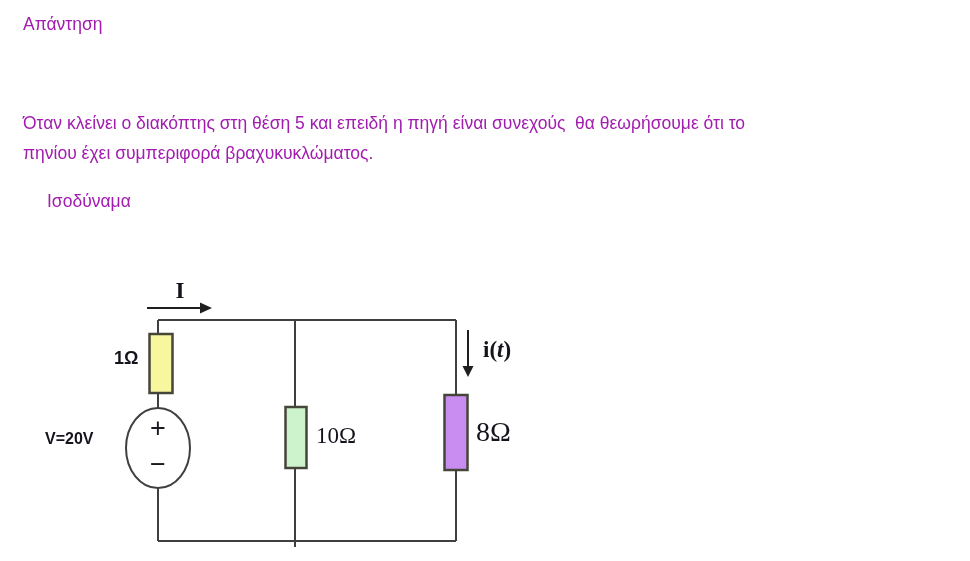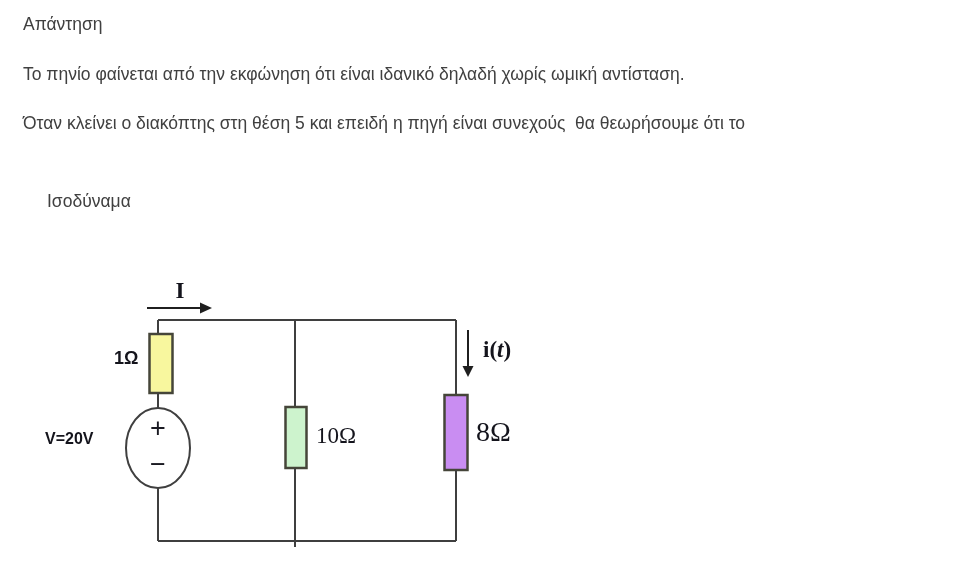--- a/index.html
+++ b/index.html
@@ -13,21 +13,21 @@
     height: 561px;
     background: #ffffff;
     overflow: hidden;
     font-family: "Liberation Sans", sans-serif;
   }
   .doc-line {
     position: absolute;
     left: 23px;
     font-size: 17.5px;
     line-height: 22px;
-    color: #404040;
+    color: #a21caf;
     white-space: pre;
   }
   .circuit-svg {
     position: absolute;
     left: 0;
     top: 0;
   }
   .wire {
     stroke: #3f3f3f;
     stroke-width: 2;
@@ -73,24 +73,24 @@
     font-style: italic;
   }
 </style>
 </head>
 <body>
 
 <div class="page">
 
   <div class="doc-line" style="top:13px;">Απάντηση</div>
 
-  <div class="doc-line" style="top:63px;">Το πηνίο φαίνεται από την εκφώνηση ότι είναι ιδανικό δηλαδή χωρίς ωμική αντίσταση.</div>
 
   <div class="doc-line" style="top:112px;">Όταν κλείνει ο διακόπτης στη θέση 5 και επειδή η πηγή είναι συνεχούς  θα θεωρήσουμε ότι το</div>
 
+  <div class="doc-line" style="top:142px;">πηνίου έχει συμπεριφορά βραχυκυκλώματος.</div>
 
   <div class="doc-line" style="top:190px;margin-left:24px;">Ισοδύναμα</div>
 
   <svg class="circuit-svg" width="970" height="561" viewBox="0 0 970 561">
 
     <path class="wire" d="M158,320 H456"></path>
     <path class="wire" d="M158,541 H456"></path>
 
     <path class="wire" d="M158,320 V335"></path>
     <rect class="resistor-body" x="149.5" y="334" width="23" height="59" fill="#f8f79e"></rect>

